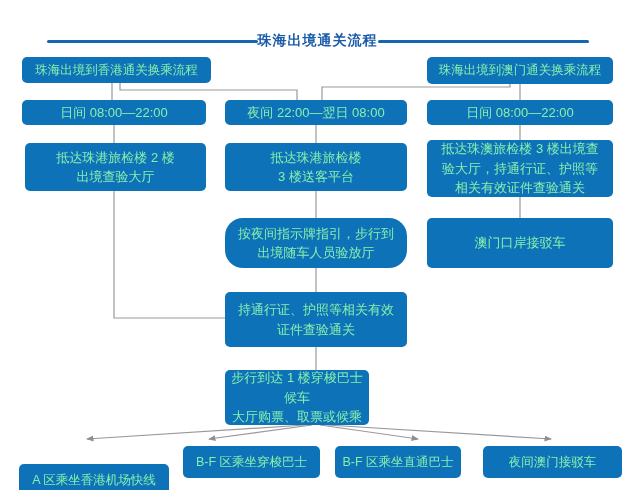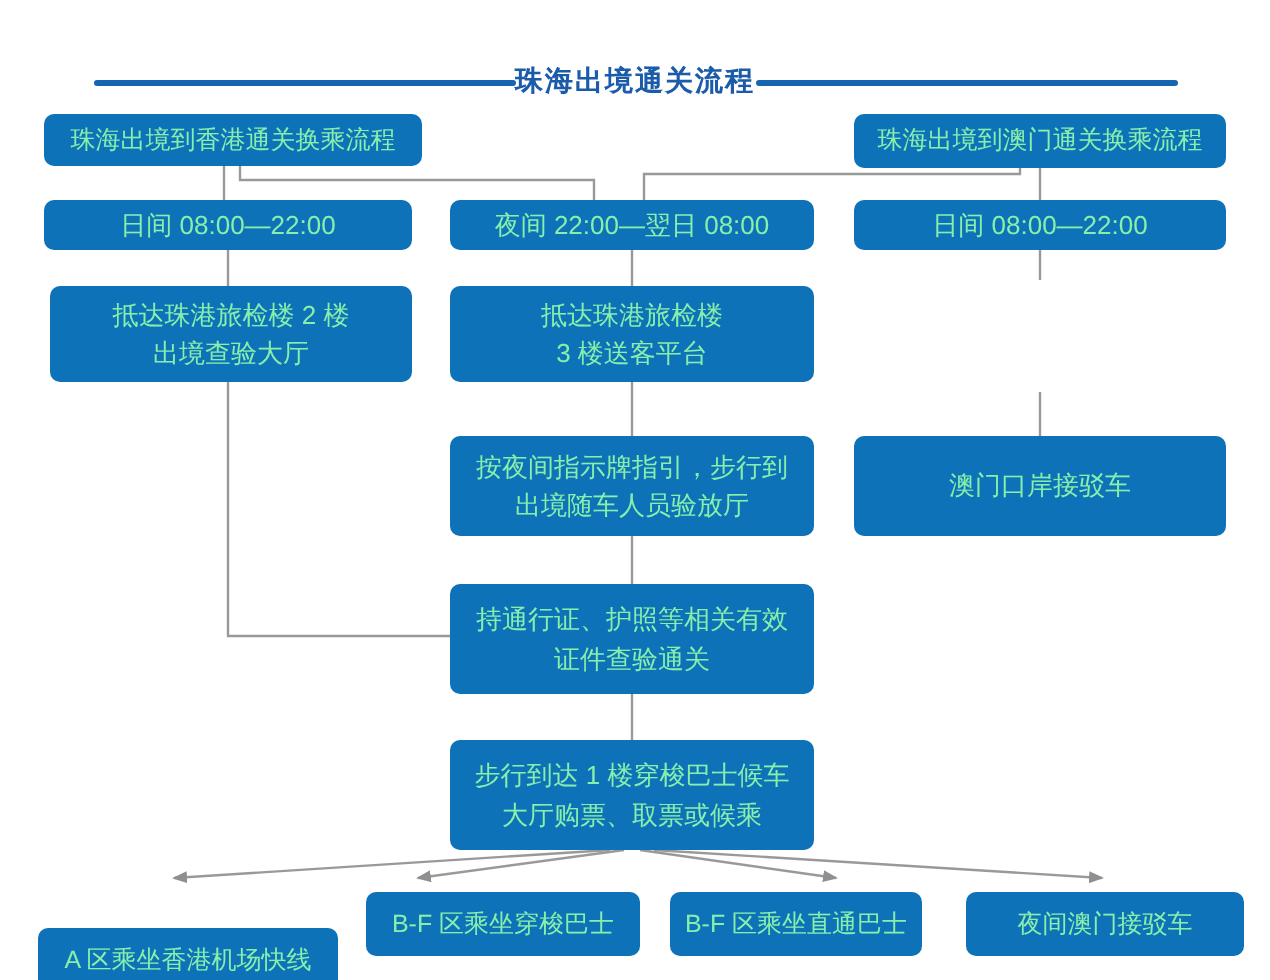--- a/index.html
+++ b/index.html
@@ -66,25 +66,25 @@
   .n-mo-flow      { left: 427px; top: 57px;  width: 186px; height: 27px; }
   
   .n-day-left     { left: 22px;  top: 100px; width: 184px; height: 25px; }
   .n-night-mid    { left: 225px; top: 100px; width: 182px; height: 25px; }
   .n-day-right    { left: 427px; top: 100px; width: 186px; height: 25px; }
   
   .n-zhugang-hall     { left: 25px;  top: 143px; width: 181px; height: 48px; }
   .n-zhugang-platform { left: 225px; top: 143px; width: 182px; height: 48px; }
   .n-zhuao-hall       { left: 427px; top: 140px; width: 186px; height: 57px; }
   
-  .n-night-guide  { left: 225px; top: 218px; width: 182px; height: 50px; }
+  .n-night-guide  { left: 225px; top: 218px; width: 182px; height: 50px; border-radius: 18px; }
   .n-mo-shuttle   { left: 427px; top: 218px; width: 186px; height: 50px; }
   
   .n-documents    { left: 225px; top: 292px; width: 182px; height: 55px; }
-  .n-walk-bus     { left: 225px; top: 370px; width: 182px; height: 55px; }
+  .n-walk-bus     { left: 225px; top: 370px; width: 144px; height: 55px; }
   
   .n-a-express    { left: 19px;  top: 446px; width: 150px; height: 32px; margin-top: 18px; }
   .n-bf-shuttle   { left: 183px; top: 446px; width: 137px; height: 32px; }
   .n-bf-through   { left: 335px; top: 446px; width: 126px; height: 32px; }
   .n-night-mo     { left: 483px; top: 446px; width: 139px; height: 32px; }
 </style>
 </head>
 <body>
 
 <div class="canvas">
@@ -131,20 +131,23 @@
   <div class="node small n-mo-flow">珠海出境到澳门通关换乘流程</div>
 
   <div class="node n-day-left">日间 08:00—22:00</div>
   <div class="node n-night-mid">夜间 22:00—翌日 08:00</div>
   <div class="node n-day-right">日间 08:00—22:00</div>
 
   <div class="node n-zhugang-hall">抵达珠港旅检楼 2 楼
 出境查验大厅</div>
   <div class="node n-zhugang-platform">抵达珠港旅检楼
 3 楼送客平台</div>
+  <div class="node n-zhuao-hall">抵达珠澳旅检楼 3 楼出境查
+验大厅，持通行证、护照等
+相关有效证件查验通关</div>
 
   <div class="node n-night-guide">按夜间指示牌指引，步行到
 出境随车人员验放厅</div>
   <div class="node n-mo-shuttle">澳门口岸接驳车</div>
 
   <div class="node n-documents">持通行证、护照等相关有效
 证件查验通关</div>
 
   <div class="node n-walk-bus">步行到达 1 楼穿梭巴士候车
 大厅购票、取票或候乘</div>

